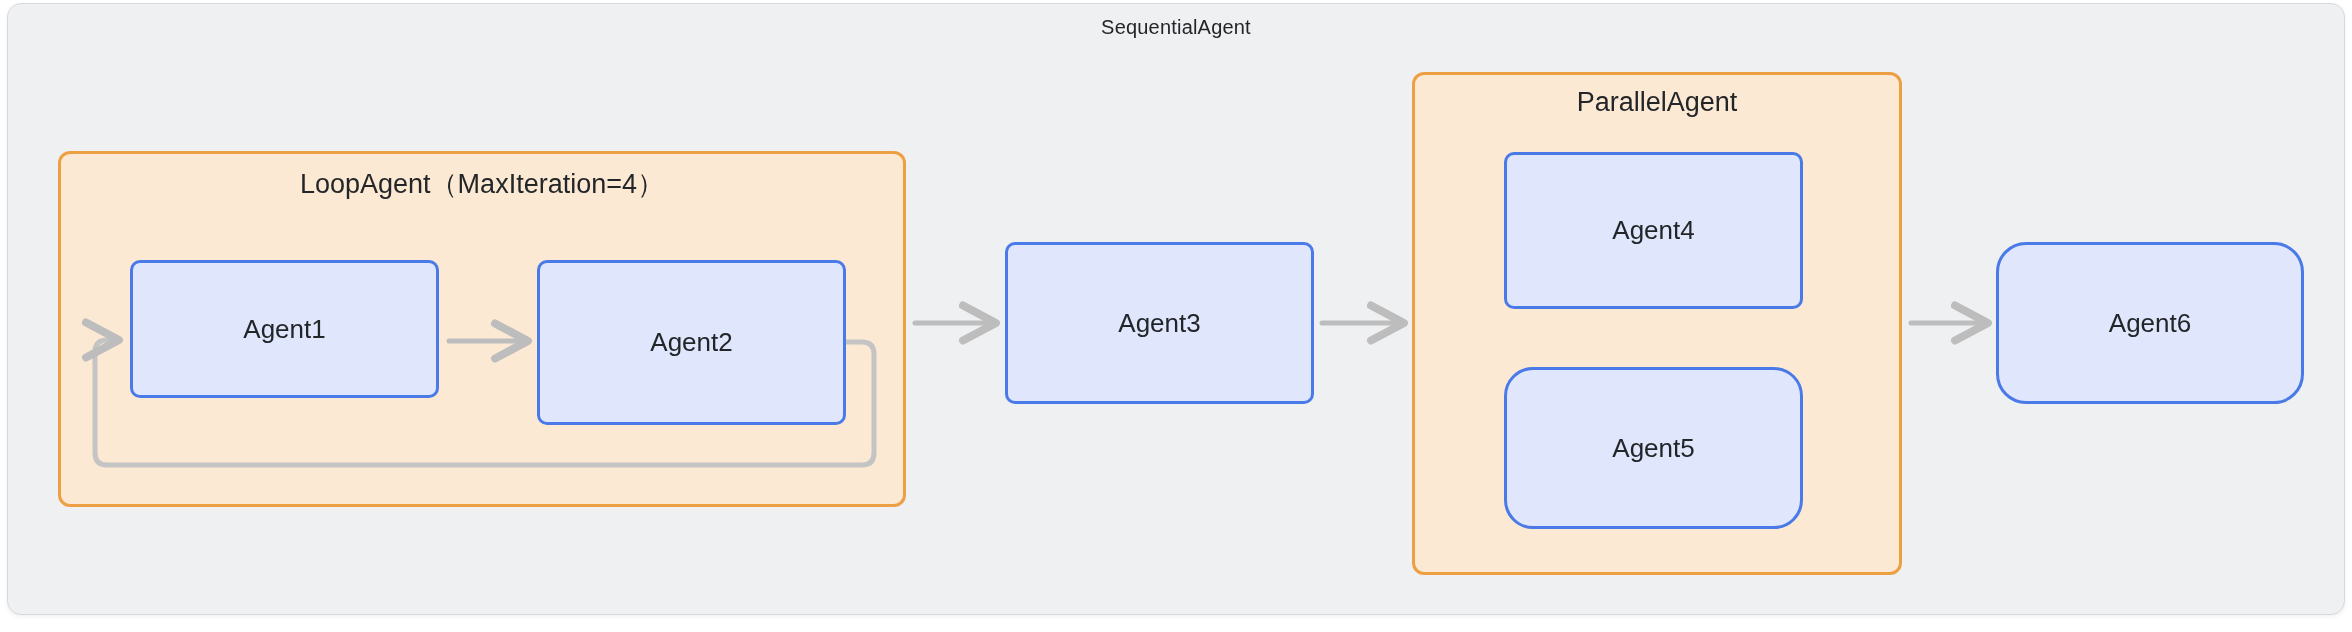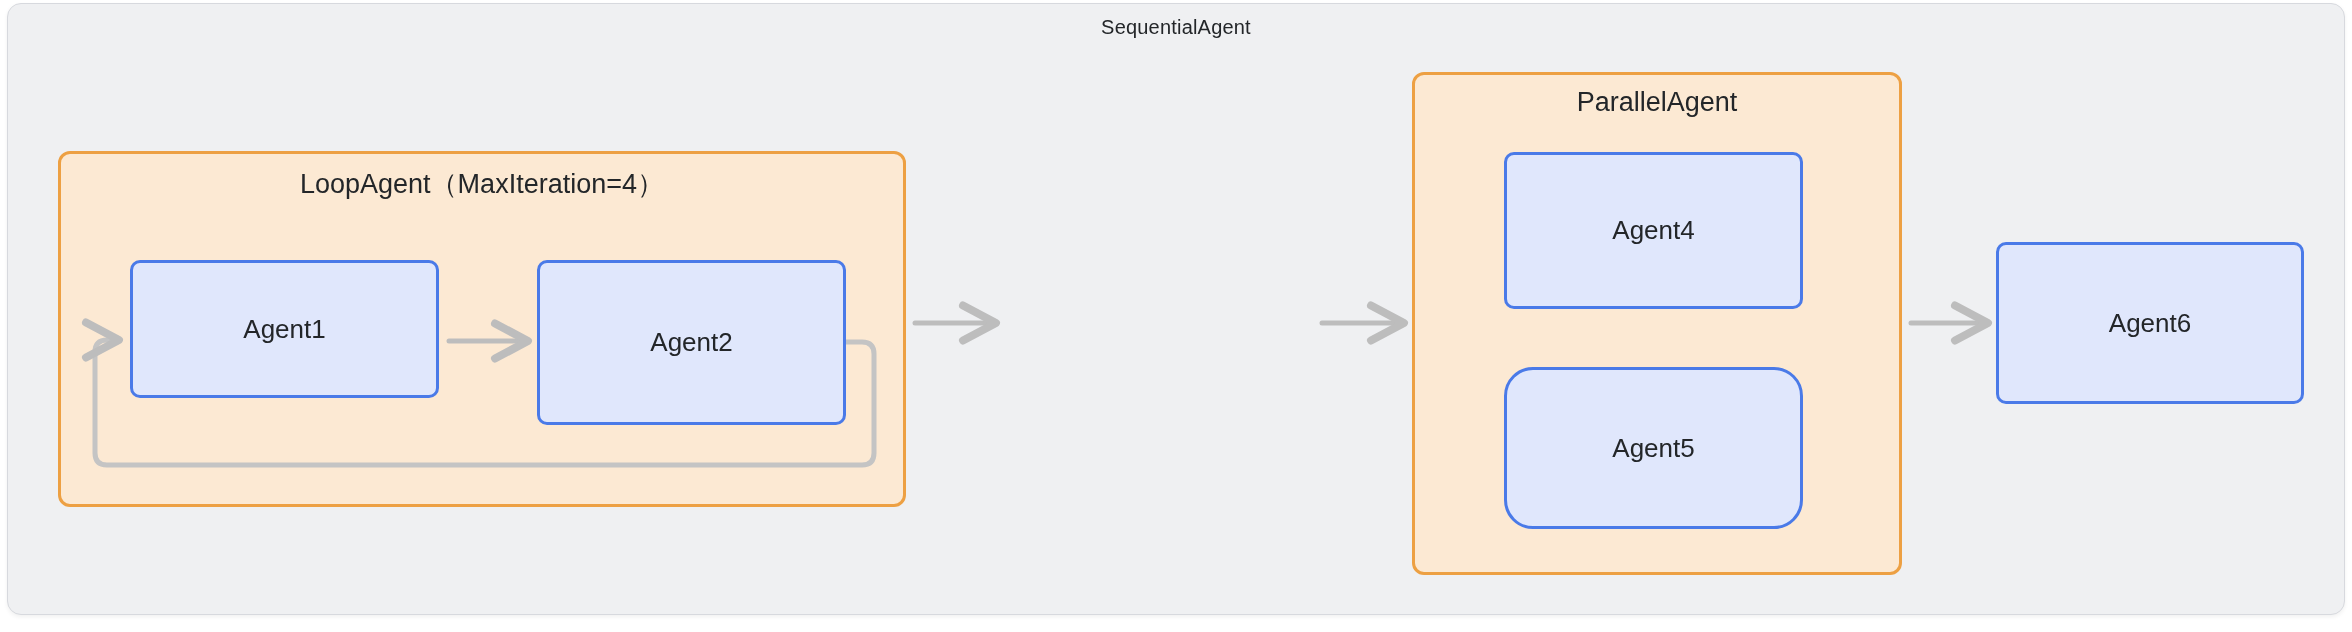--- a/index.html
+++ b/index.html
@@ -82,21 +82,21 @@
     align-items: center;
     justify-content: center;
     font-size: 26px;
     color: #232629;
   }
   #agent1 { left: 130px; top: 260px; width: 309px; height: 138px; }
   #agent2 { left: 537px; top: 260px; width: 309px; height: 165px; }
   #agent3 { left: 1005px; top: 242px; width: 309px; height: 162px; }
   #agent4 { left: 1504px; top: 152px; width: 299px; height: 157px; }
   #agent5 { left: 1504px; top: 367px; width: 299px; height: 162px; border-radius: 29px; }
-  #agent6 { left: 1996px; top: 242px; width: 308px; height: 162px; }
+  #agent6 { left: 1996px; top: 242px; width: 308px; height: 162px; border-radius: 30px; }
   
   .connector {
     position: absolute;
     left: 0;
     top: 0;
     width: 2352px;
     height: 632px;
     pointer-events: none;
     overflow: visible;
   }
@@ -147,20 +147,23 @@
       <line x1="1911" y1="323" x2="1987" y2="323" stroke="#bdbdbd" stroke-width="5" stroke-linecap="round" marker-end="url(#arrowhead)"></line>
     </g>
   </svg>
 
   <div class="agent-node" id="agent1">
     <span>Agent1</span>
   </div>
   <div class="agent-node" id="agent2">
     <span>Agent2</span>
   </div>
+  <div class="agent-node" id="agent3">
+    <span>Agent3</span>
+  </div>
   <div class="agent-node" id="agent4">
     <span>Agent4</span>
   </div>
   <div class="agent-node" id="agent5">
     <span>Agent5</span>
   </div>
   <div class="agent-node" id="agent6">
     <span>Agent6</span>
   </div>
 

